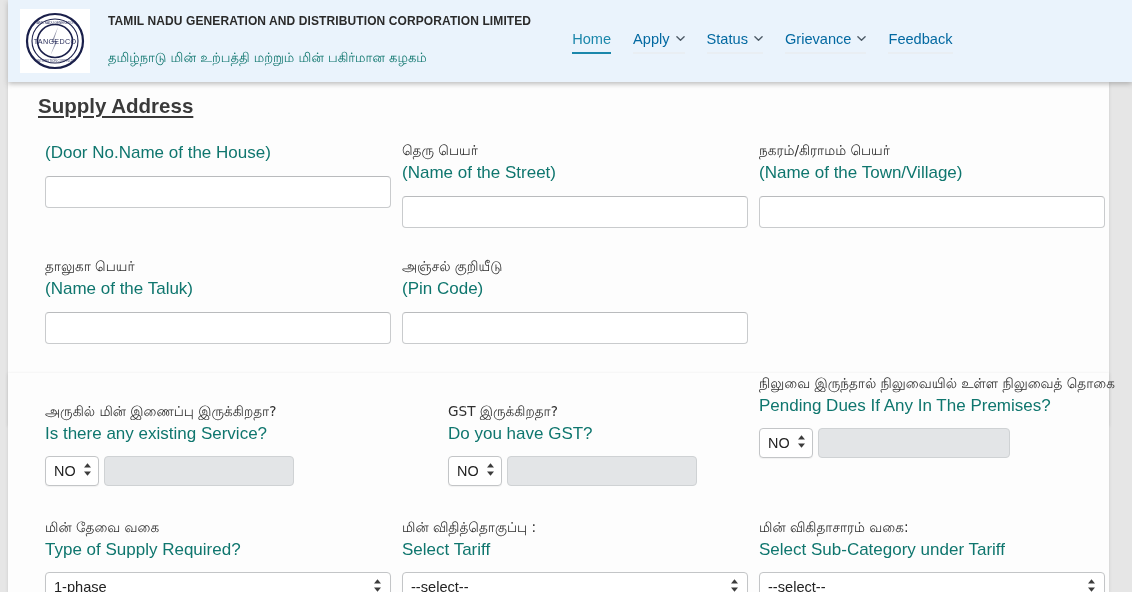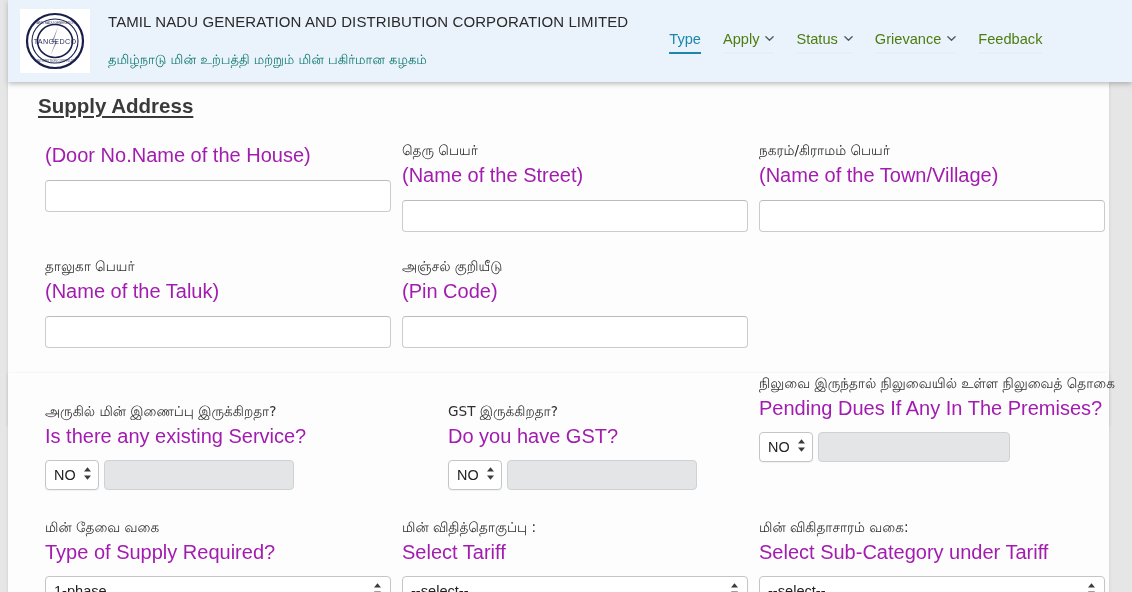--- a/index.html
+++ b/index.html
@@ -32,26 +32,27 @@
     background: #ffffff;
     display: flex; align-items: center; justify-content: center;
     flex: none;
   }
   .logo-wrap svg { display:block; }
   .org-text {
     margin-left: 18px;
     flex: none;
   }
   .org-en {
-    font-size: 15px;
+    font-size: 12px;
     color: #2a2a2a;
     letter-spacing: .1px;
     white-space: nowrap;
     line-height: 1.45;
     font-family: "Liberation Sans", sans-serif;
+    font-weight: bold;
   }
   .org-ta {
     font-size: 13px;
     color: #0f766e;
     white-space: nowrap;
     line-height: 1.6;
     margin-top: 17px;
     font-family: "DejaVu Sans", sans-serif;
   }
   .nav {
@@ -60,21 +61,21 @@
     margin-left: 30px;
     gap: 0px;
   }
   .nav-item {
     position: relative;
     display: flex;
     align-items: center;
     gap: 6px;
     padding: 3px 11px 7px 11px;
     font-size: 14.6px;
-    color: #4d7c0f;
+    color: #0369a1;
     white-space: nowrap;
     cursor: pointer;
     font-family: "Liberation Sans", sans-serif;
   }
   .nav-item .underline {
     position: absolute;
     left: 11px; right: 11px; bottom: 0;
     height: 2px;
     background: #e9eef3;
   }
@@ -108,22 +109,22 @@
   }
   .field { position: absolute; }
   .lbl-ta {
     font-size: 13.6px;
     color: #2f2f2f;
     line-height: 1.5;
     white-space: nowrap;
     font-family: "DejaVu Sans", sans-serif;
   }
   .lbl-en {
-    font-size: 20px;
-    color: #a21caf;
+    font-size: 17px;
+    color: #0f766e;
     line-height: 1.45;
     white-space: nowrap;
     margin-top: 1px;
     font-family: "Liberation Sans", sans-serif;
   }
   .txt {
     display: block;
     margin-top: 10px;
     height: 32px;
     background: #ffffff;
@@ -226,21 +227,21 @@
     </div>
 
     <div class="org-text">
       <div class="org-en">TAMIL NADU GENERATION AND DISTRIBUTION CORPORATION LIMITED</div>
       <div class="org-ta">தமிழ்நாடு மின் உற்பத்தி மற்றும் மின் பகிர்மான கழகம்</div>
     </div>
 
     <div class="nav">
 
       <div class="nav-item active">
-        <span>Type</span>
+        <span>Home</span>
         <span class="underline"></span>
       </div>
 
       <div class="nav-item">
         <span>Apply</span>
         <span class="caret">
           <svg width="9" height="9" viewBox="0 0 10 10">
             <path d="M1 3 L5 7 L9 3" fill="none" stroke="#4d5a66" stroke-width="1.5" stroke-linecap="round" stroke-linejoin="round"></path>
           </svg>
         </span>

